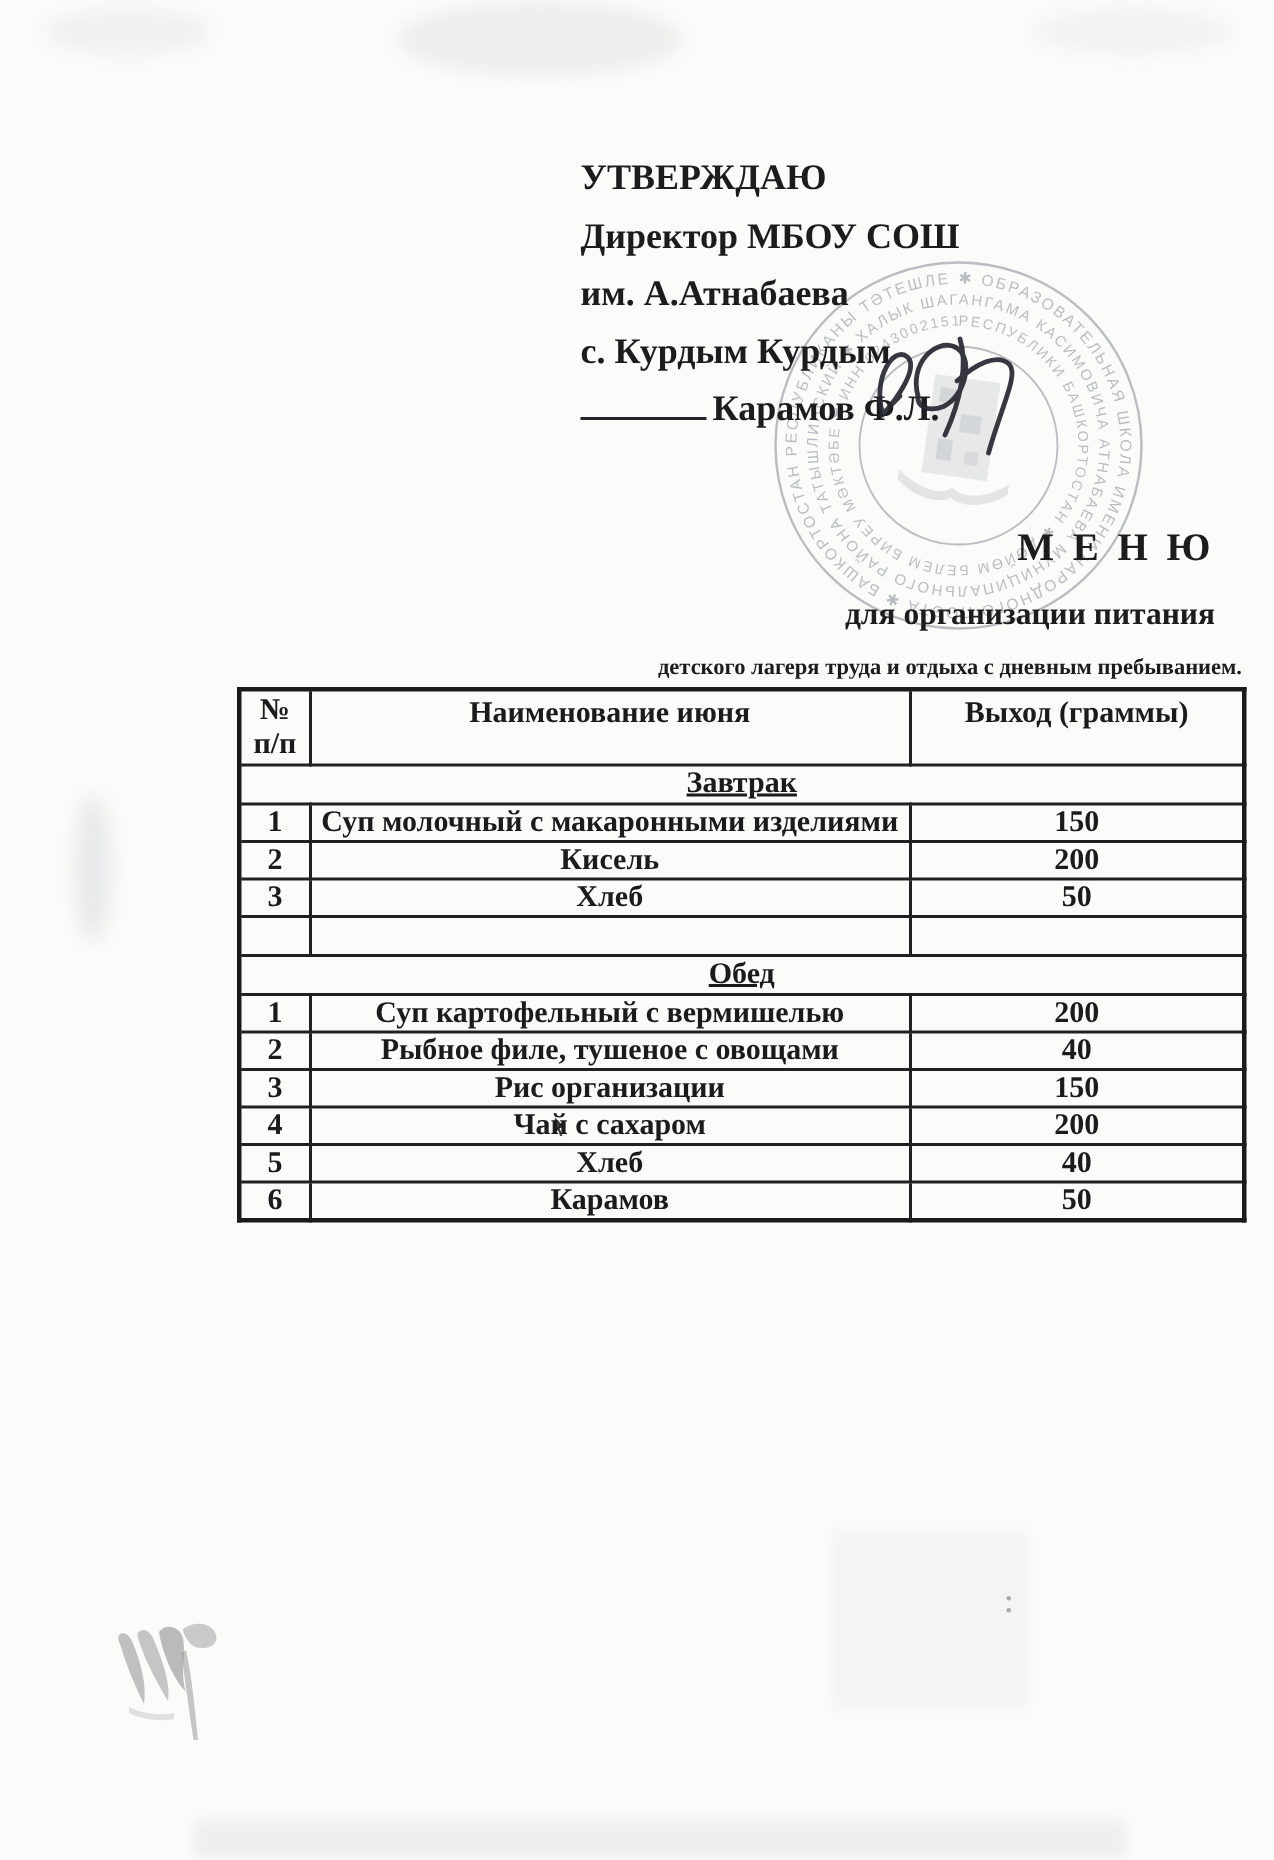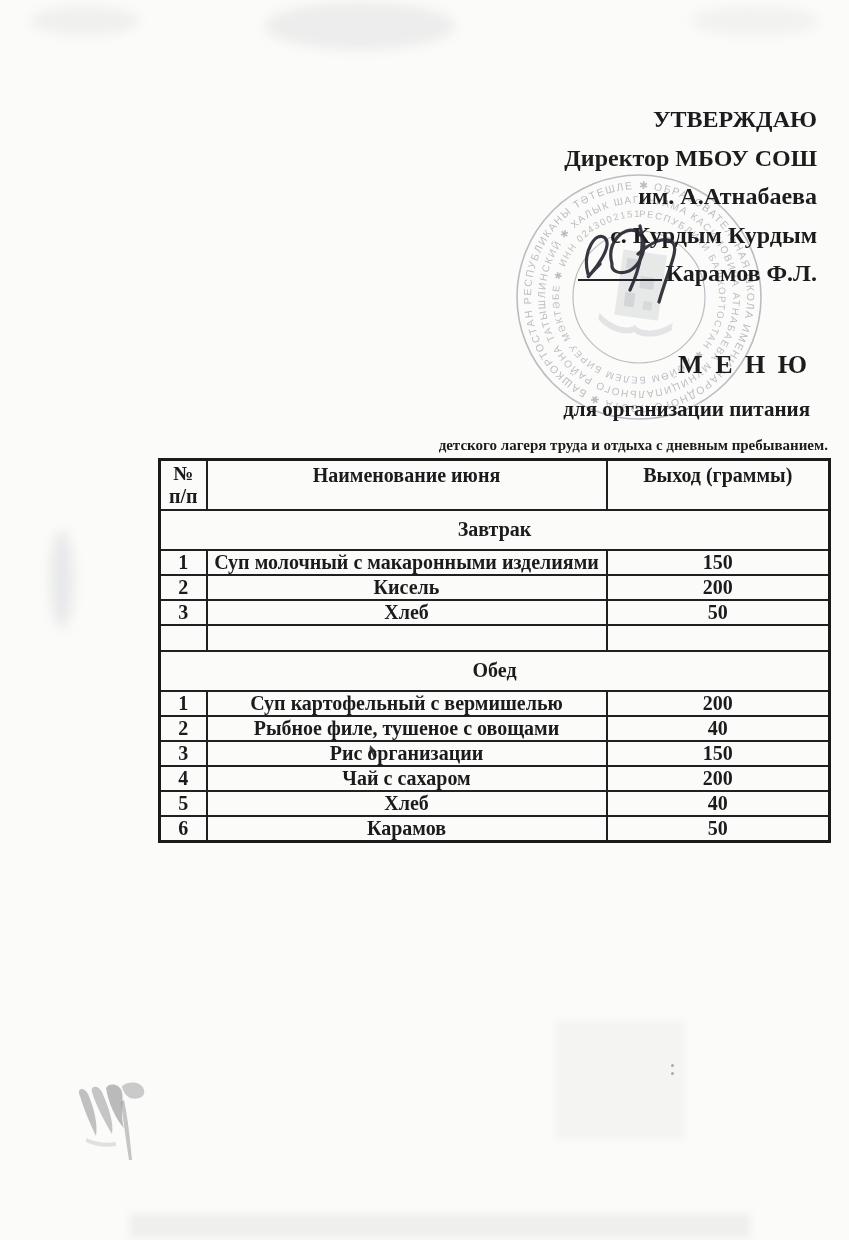--- a/index.html
+++ b/index.html
@@ -9,21 +9,21 @@
     font-family:"Liberation Serif", serif;
     color:#1c1c1e;
   }
   .page{position:absolute;inset:0;}
   
   .smudge{position:absolute;filter:blur(6px);border-radius:50%;}
   .streak{position:absolute;filter:blur(4px);}
   
   .approval{
     position:absolute;top:100px;right:32px;width:430px;
-    text-align:right;font-weight:bold;font-size:24px;line-height:38.5px;
+    text-align:left;font-weight:bold;font-size:24px;line-height:38.5px;
     white-space:nowrap;
   }
   .sig-line{display:inline-block;width:84px;border-bottom:2.5px solid #24242c;height:24px;margin-right:4px;vertical-align:baseline;}
   .scrawl{position:absolute;left:578px;top:214px;pointer-events:none;}
   
   .stamp{position:absolute;left:510px;top:168px;opacity:.62;}
   .stamp text{font-family:"Liberation Sans", sans-serif;letter-spacing:1.5px;}
   
   .titleblock{position:absolute;left:130px;top:350px;width:680px;text-align:right;font-weight:bold;}
   .title-main{font-size:26px;letter-spacing:3px;}
@@ -34,21 +34,21 @@
     position:absolute;left:158px;top:458px;width:670px;
     border-collapse:collapse;border:3px solid #1b1b1b;
     font-weight:bold;font-size:20px;color:#1b1b1d;
     table-layout:fixed;
   }
   table.menu th, table.menu td{
     border:2px solid #202022;text-align:center;vertical-align:middle;
     padding:0 4px;overflow:hidden;
   }
   tr.hdr{height:50px;}
-  tr.sect{height:40px;}
+  tr.sect{height:26px;text-decoration:underline;}
   tr.item{height:23px;}
   tr.empty{height:26px;}
   th{font-weight:bold;}
   .num-hdr span{display:block;line-height:23px;}
   .dishcell{position:relative;}
   .ink-mark{position:absolute;left:368px;top:744px;opacity:.85;}
   .colon-mark{position:absolute;left:671px;top:1064px;width:4px;}
   .colon-mark i{display:block;width:3px;height:3px;background:rgba(110,110,115,.55);border-radius:50%;margin-bottom:5px;}
   .blot{position:absolute;left:66px;top:1078px;}
 </style>

